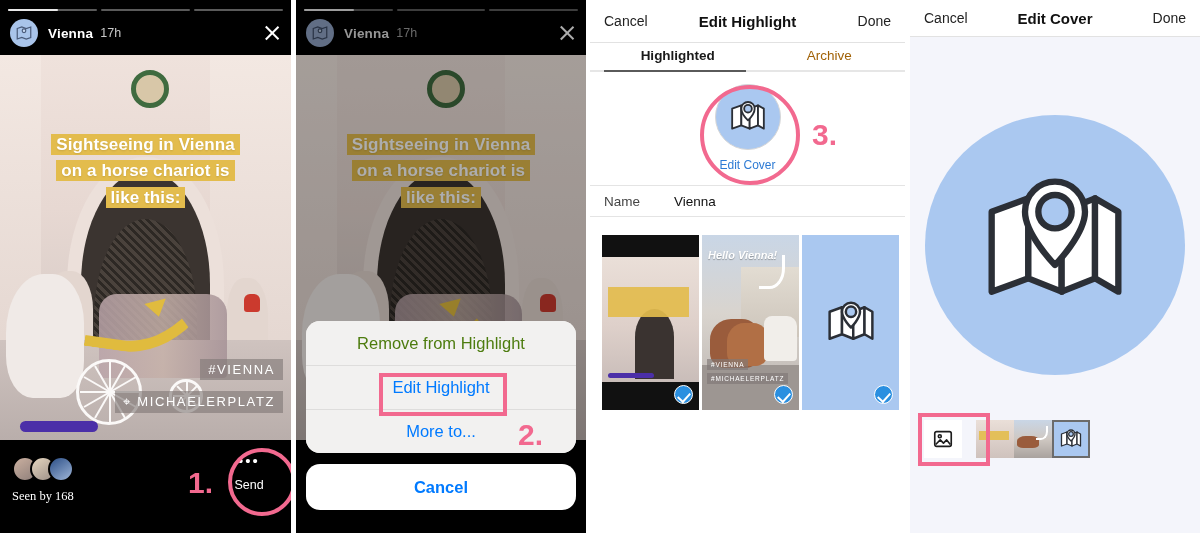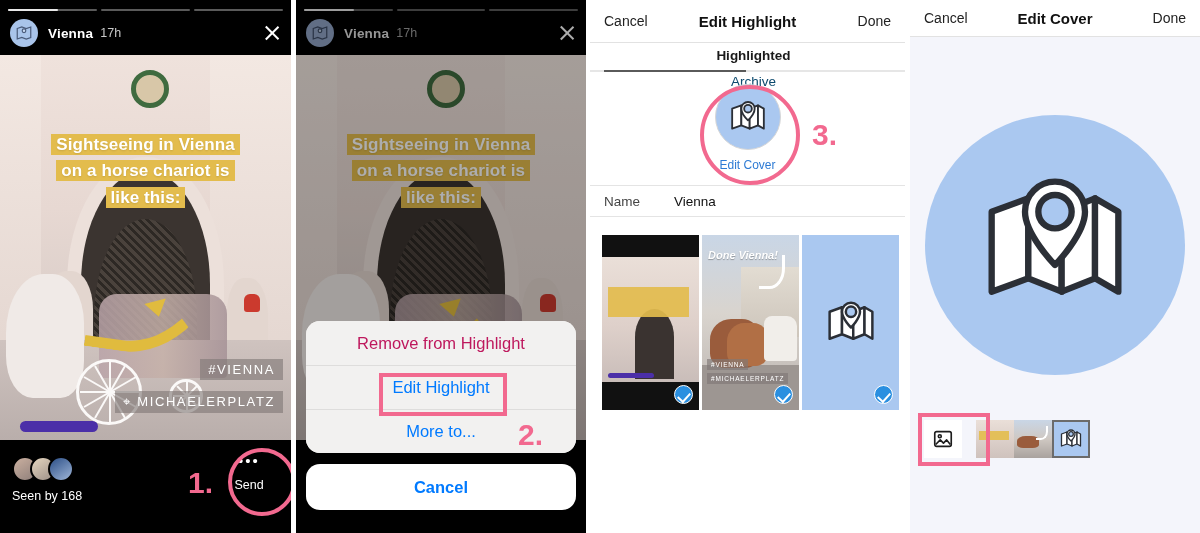--- a/index.html
+++ b/index.html
@@ -121,21 +121,21 @@
 
   .purple-bar{
     position:absolute; left:20px; bottom:8px; width:78px; height:11px;
     background:#4b2fa8; border-radius:8px;
   }
 
   
   .story-foot{
     position:absolute; left:0; right:0; bottom:0; height:93px; background:#000; z-index:5;
   }
-  .seen-wrap{ position:absolute; left:12px; top:16px; }
+  .seen-wrap{ position:absolute; left:12px; top:16px;font-family:Liberation Serif, serif; }
   .seen-avs{ display:flex; }
   .seen-avs i{
     display:block; width:26px;height:26px;border-radius:50%;
     border:2px solid #000; margin-left:-8px;
   }
   .seen-avs i:first-child{ margin-left:0; }
   .sa1{ background:linear-gradient(145deg,#cbb0a0,#8e7f7a); }
   .sa2{ background:linear-gradient(145deg,#e6d6bf,#9c8f87); }
   .sa3{ background:linear-gradient(145deg,#2c4f87,#9fb6d8); }
   .seen-txt{ color:#fff; font-size:12.5px; margin-top:7px; }
@@ -161,39 +161,39 @@
   
   .dim{ position:absolute; inset:0; background:rgba(0,0,0,.32); z-index:8; }
   .sheet{
     position:absolute; left:10px; right:10px; bottom:80px;
     background:#f2f1f0; border-radius:14px; overflow:hidden; z-index:10;
   }
   .sheet-item{
     height:44px; display:flex; align-items:center; justify-content:center;
     font-size:16.5px; color:#007aff; border-top:1px solid #dedddc; background:#f2f1f0;
   }
-  .sheet-item:first-child{ border-top:none; color:#be185d; }
+  .sheet-item:first-child{ border-top:none; color:#4d7c0f; }
   .sheet-cancel{
     position:absolute; left:10px; right:10px; bottom:23px; height:46px;
     background:#fff; border-radius:14px; display:flex; align-items:center; justify-content:center;
     font-size:16.5px; color:#007aff; font-weight:bold; z-index:10;
   }
 
   
   .nav{
     position:absolute; left:0; right:0; top:0; height:43px;
     display:flex; align-items:center; background:#fff; border-bottom:1px solid #e2e2e2;
   }
   .nav .side{ font-size:14px; color:#222; width:80px; }
   .nav .side.l{ padding-left:14px; }
   .nav .side.r{ padding-right:14px; text-align:right; }
   .nav .ttl{ flex:1; text-align:center; font-size:15px; font-weight:bold; color:#111; }
 
-  .tabs{ position:absolute; left:12px; right:0; top:43px; height:28px; display:flex;flex-direction:column; }
-  .tab{ flex:1; text-align:center; font-size:13.5px; color:#0c4a6e; line-height:26px; }
+  .tabs{ position:absolute; left:12px; right:0; top:43px; height:28px; display:flex; }
+  .tab{ flex:1; text-align:center; font-size:13.5px; color:#a16207; line-height:26px; }
   .tab.active{ color:#1a1a1a; font-weight:bold; }
   .tab-rule{ position:absolute; top:70px; left:0; right:0; height:2px; background:#e6e6e6; }
   .tab-ind{ position:absolute; top:70px; left:14px; width:142px; height:2px; background:#5a5a5a; }
 
   .cover-wrap{ position:absolute; top:84px; left:0; right:0; text-align:center; }
   .cover-circle{
     width:66px; height:66px; border-radius:50%; background:#aac8f0; margin:0 auto;
     border:1.5px solid #d7d7d7; display:flex; align-items:center; justify-content:center;
   }
   .cover-circle svg{ width:40px; height:40px; }
@@ -475,21 +475,21 @@
           <div class="band"></div>
           <div class="pbar"></div>
         <div class="chk"></div>
       </div>
       <div class="thumb t2">
         <div class="bldg"></div>
           <div class="road"></div>
         <div class="horse"></div>
           <div class="horse2"></div>
           <div class="cab"></div>
-        <div class="hello">Done Vienna!</div>
+        <div class="hello">Hello Vienna!</div>
         <div class="swoosh"></div>
         <div class="stk a">#VIENNA</div>
         <div class="stk b">#MICHAELERPLATZ</div>
         <div class="chk"></div>
       </div>
       <div class="thumb t3">
         <svg viewBox="0 0 48 48" fill="none" stroke="#2b2f36" stroke-width="2.2" stroke-linejoin="round">
           <path d="M5 14l11-4v24L5 38z" fill="#fff"></path>
           <path d="M16 10l10 4v24l-10-4z" fill="#fff"></path>
           <path d="M26 14l10-4v24l-10 4z" fill="#fff"></path>

